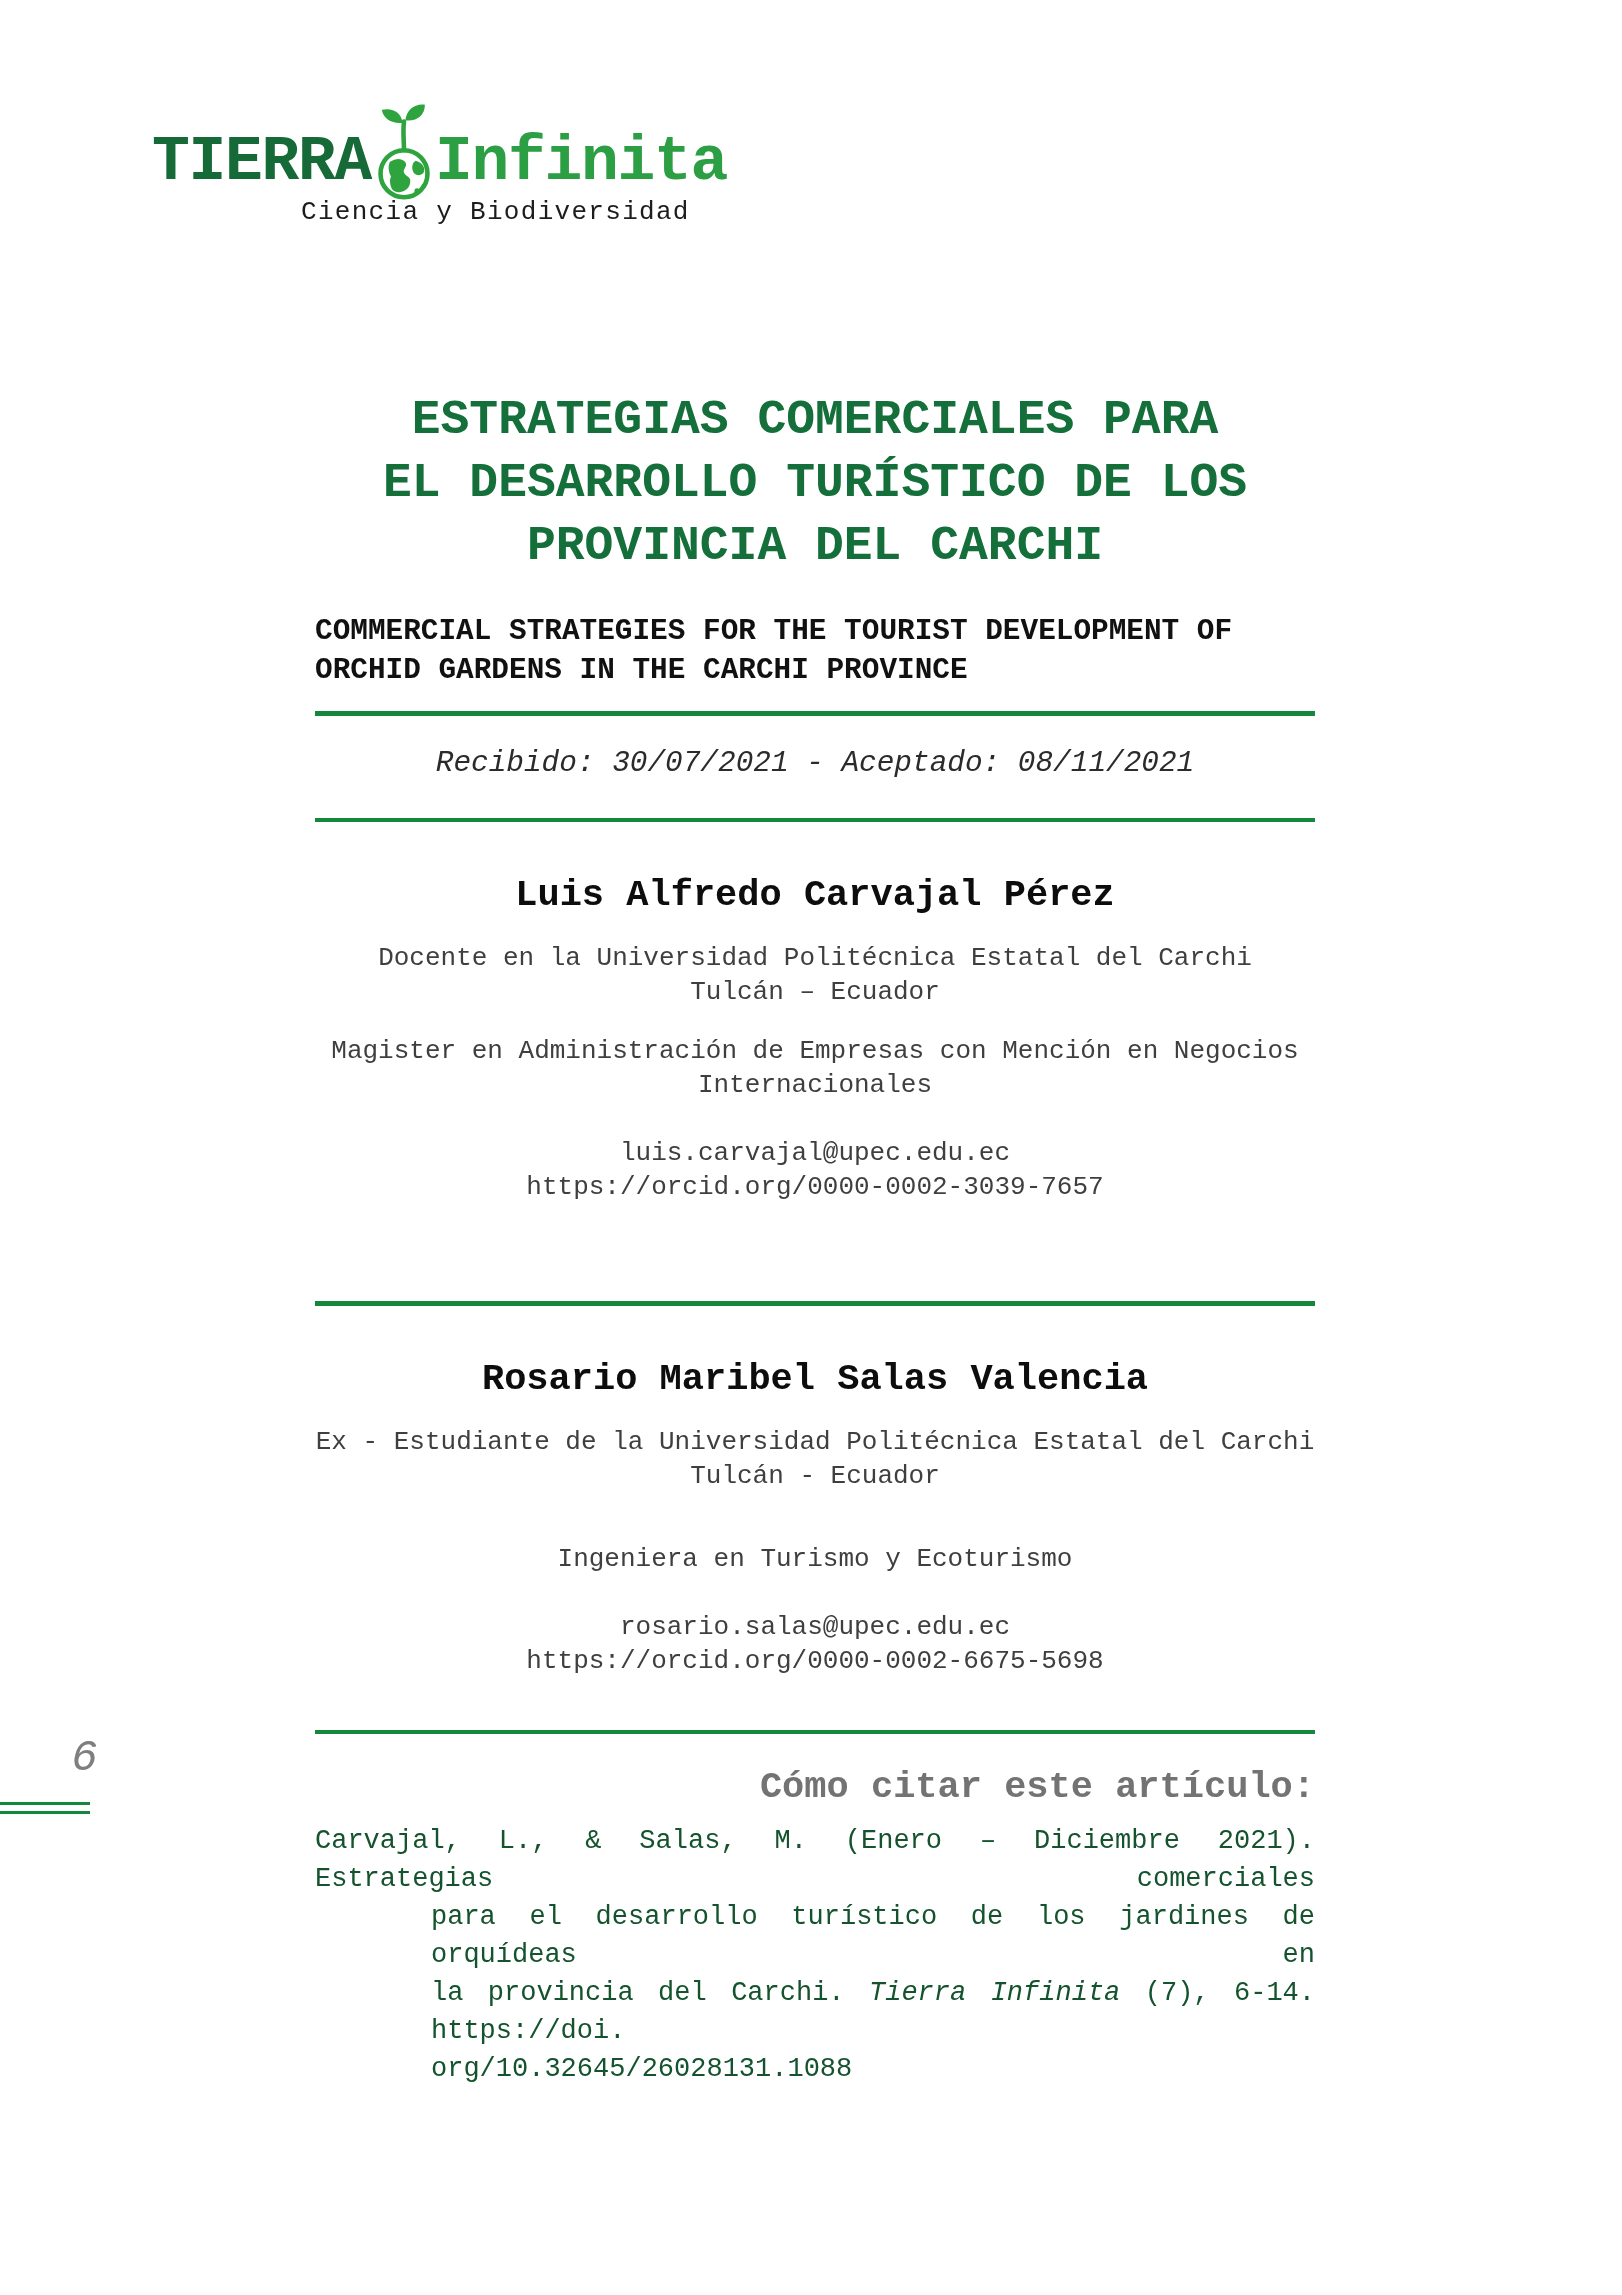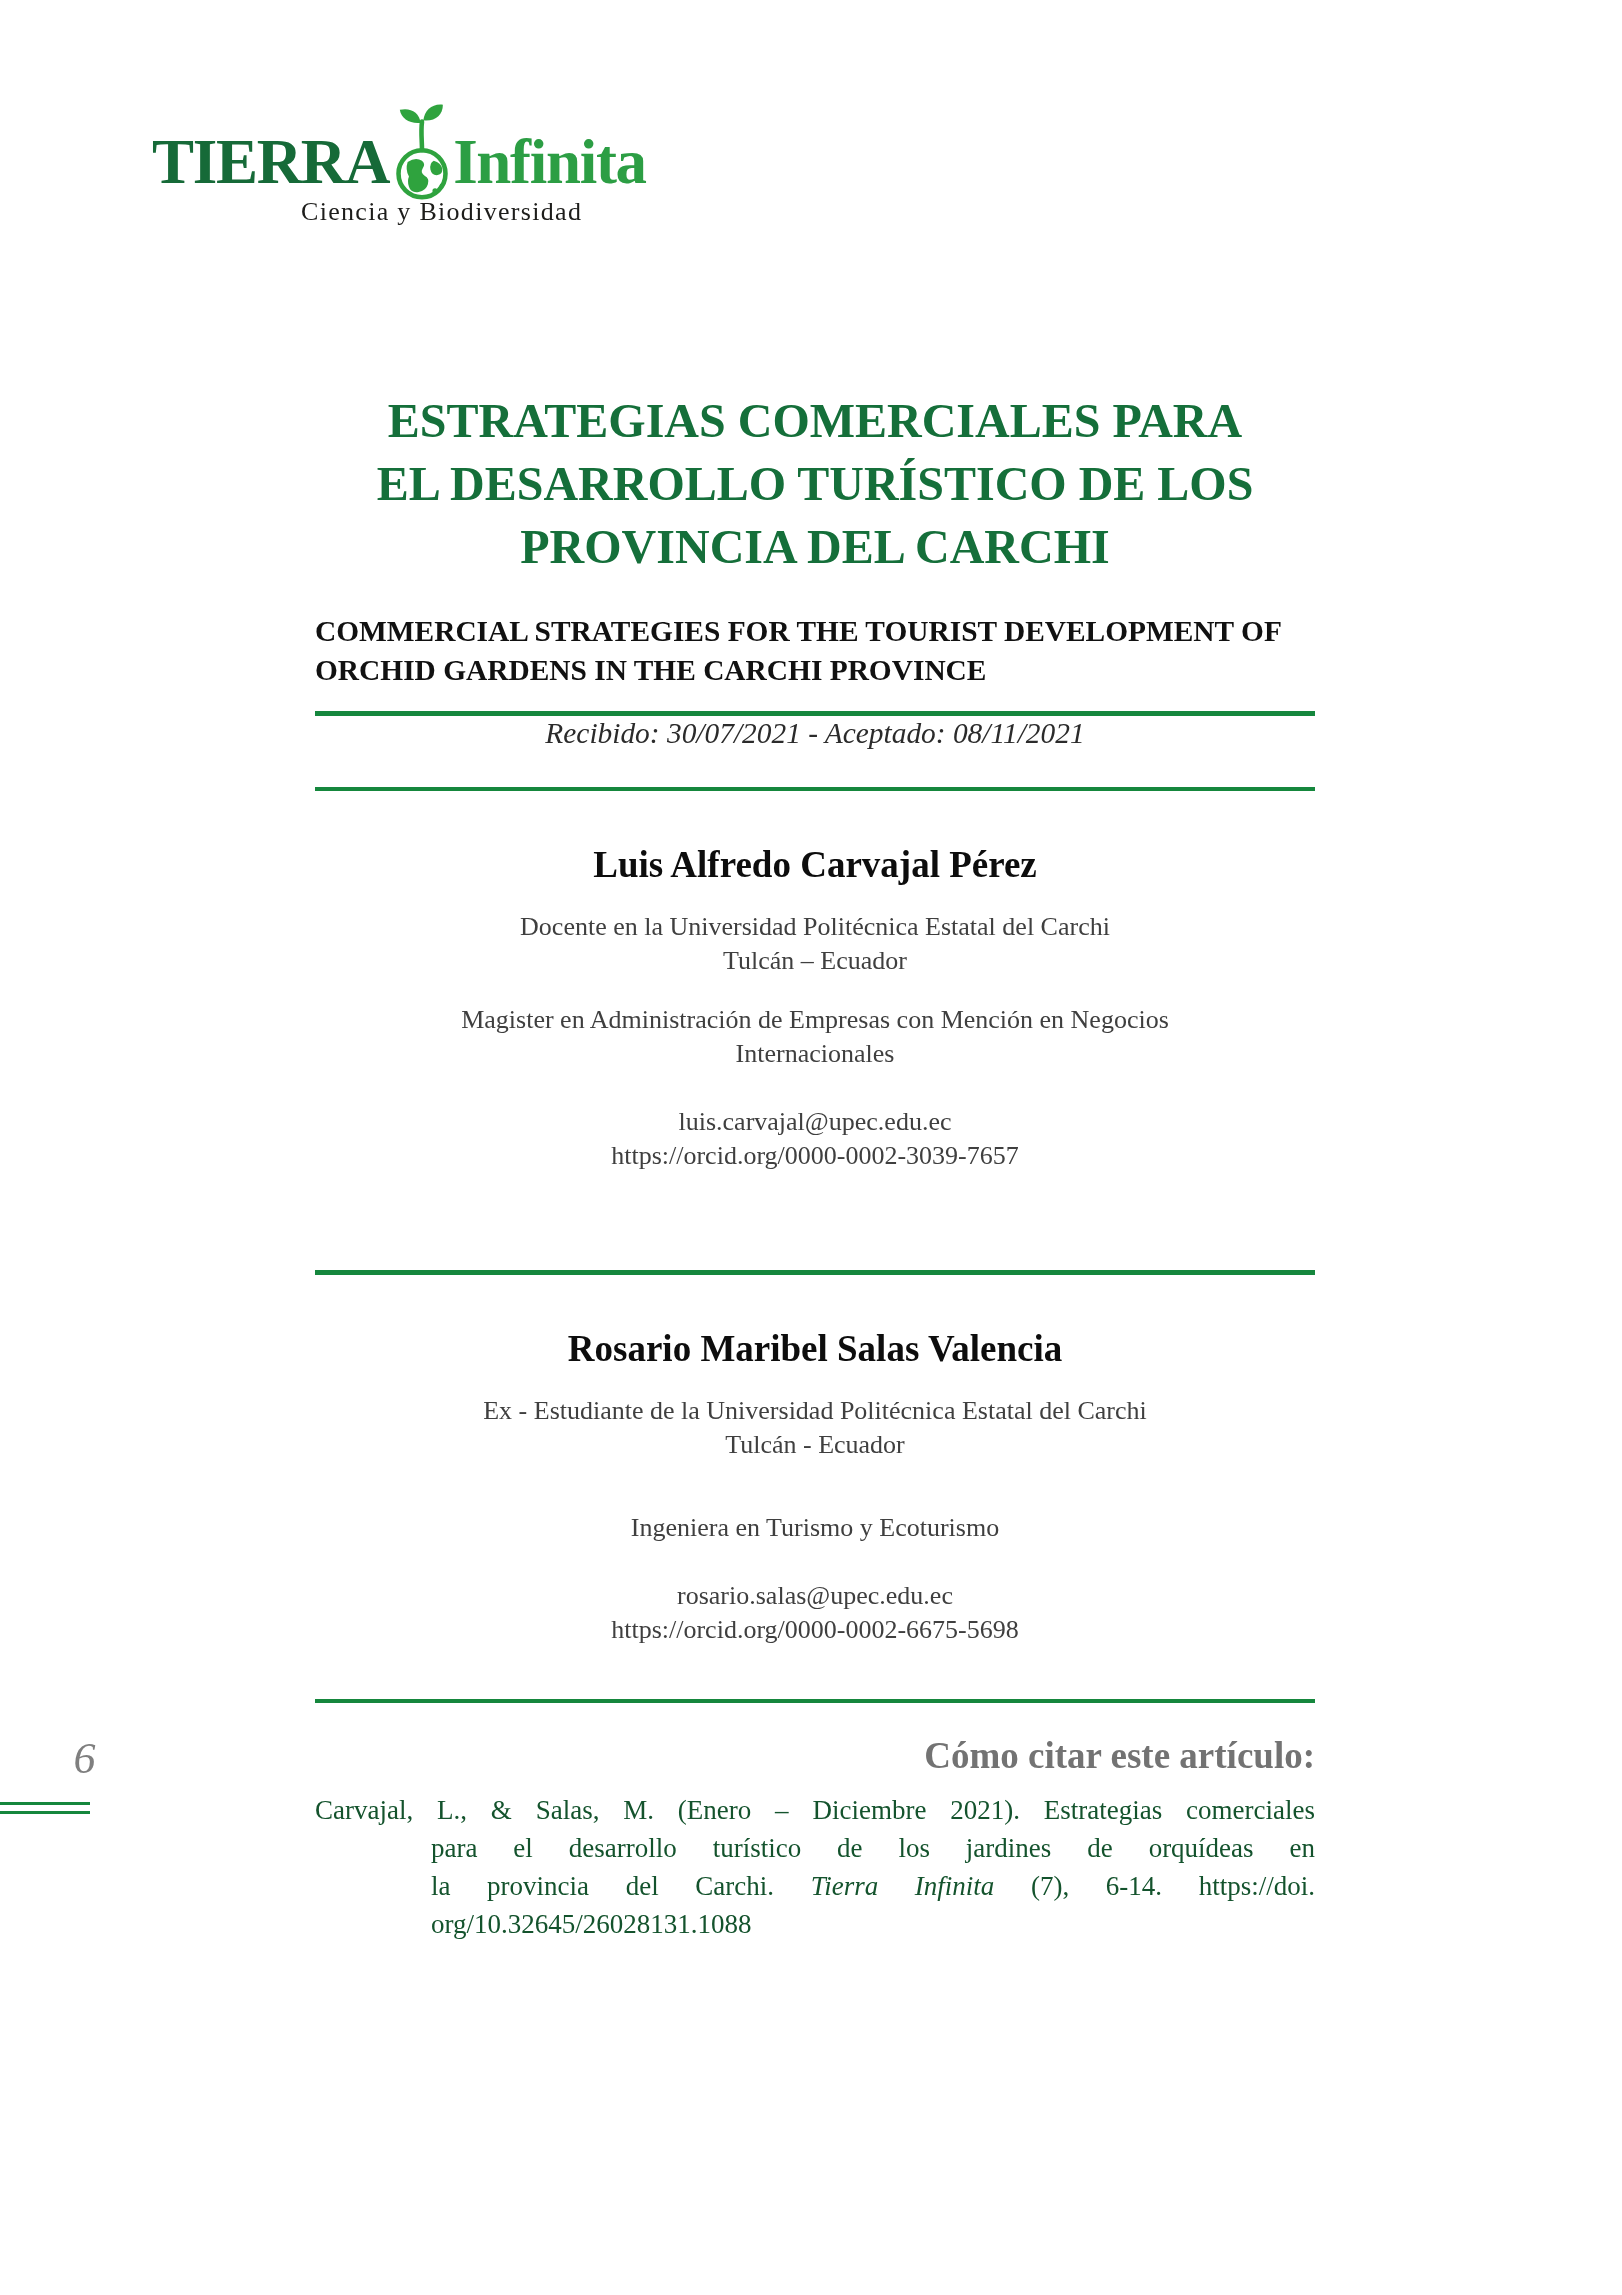--- a/index.html
+++ b/index.html
@@ -1,20 +1,20 @@
 <!DOCTYPE html>
 <html style="font-size:10.5px"><head>
 <meta charset="utf-8">
 <style>
   html,body{margin:0;padding:0;background:#ffffff;}
   .page{
     position:relative;
     width:1592px;height:2295px;
     background:#ffffff;
-    font-family:Liberation Serif, serif;
+    font-family:Liberation Mono, monospace;
     overflow:hidden;
   }
   
   .logo{position:absolute;left:152px;top:98px;width:720px;}
   .logo-row{display:flex;align-items:flex-end;}
   .logo-tierra{
     font-size:63px;font-weight:bold;letter-spacing:-1.3px;
     color:#166a38;line-height:1;
   }
   .logo-icon{width:60px;height:102px;margin:0 1.3px -6.5px 2.6px;flex:0 0 auto;}
@@ -33,21 +33,21 @@
   .title-es .tline{
     font-size:48px;font-weight:bold;line-height:63px;white-space:nowrap;
   }
   .title-en{margin-top:34px;color:#111111;text-align:left;}
   .title-en .tline{
     font-size:29.4px;font-weight:bold;line-height:39px;white-space:nowrap;
   }
   .rule{height:4.6px;background:#15873d;border:0;margin:0;width:100%;}
   .rule-1{margin-top:21px;}
   .dates{
-    text-align:center;
+    margin-top:31px;text-align:center;
     font-size:29.4px;font-style:italic;color:#2b2b2b;line-height:34px;
   }
   .rule-2{margin-top:37px;}
   .author-name{
     text-align:center;font-size:37px;font-weight:bold;color:#0d0d0d;line-height:43px;
   }
   .author-1 .author-name{margin-top:52px;}
   .author-2 .author-name{margin-top:52px;}
   .centered-block{text-align:center;color:#3f3f3f;font-size:26px;line-height:34px;}
   .aff{margin-top:24px;}

